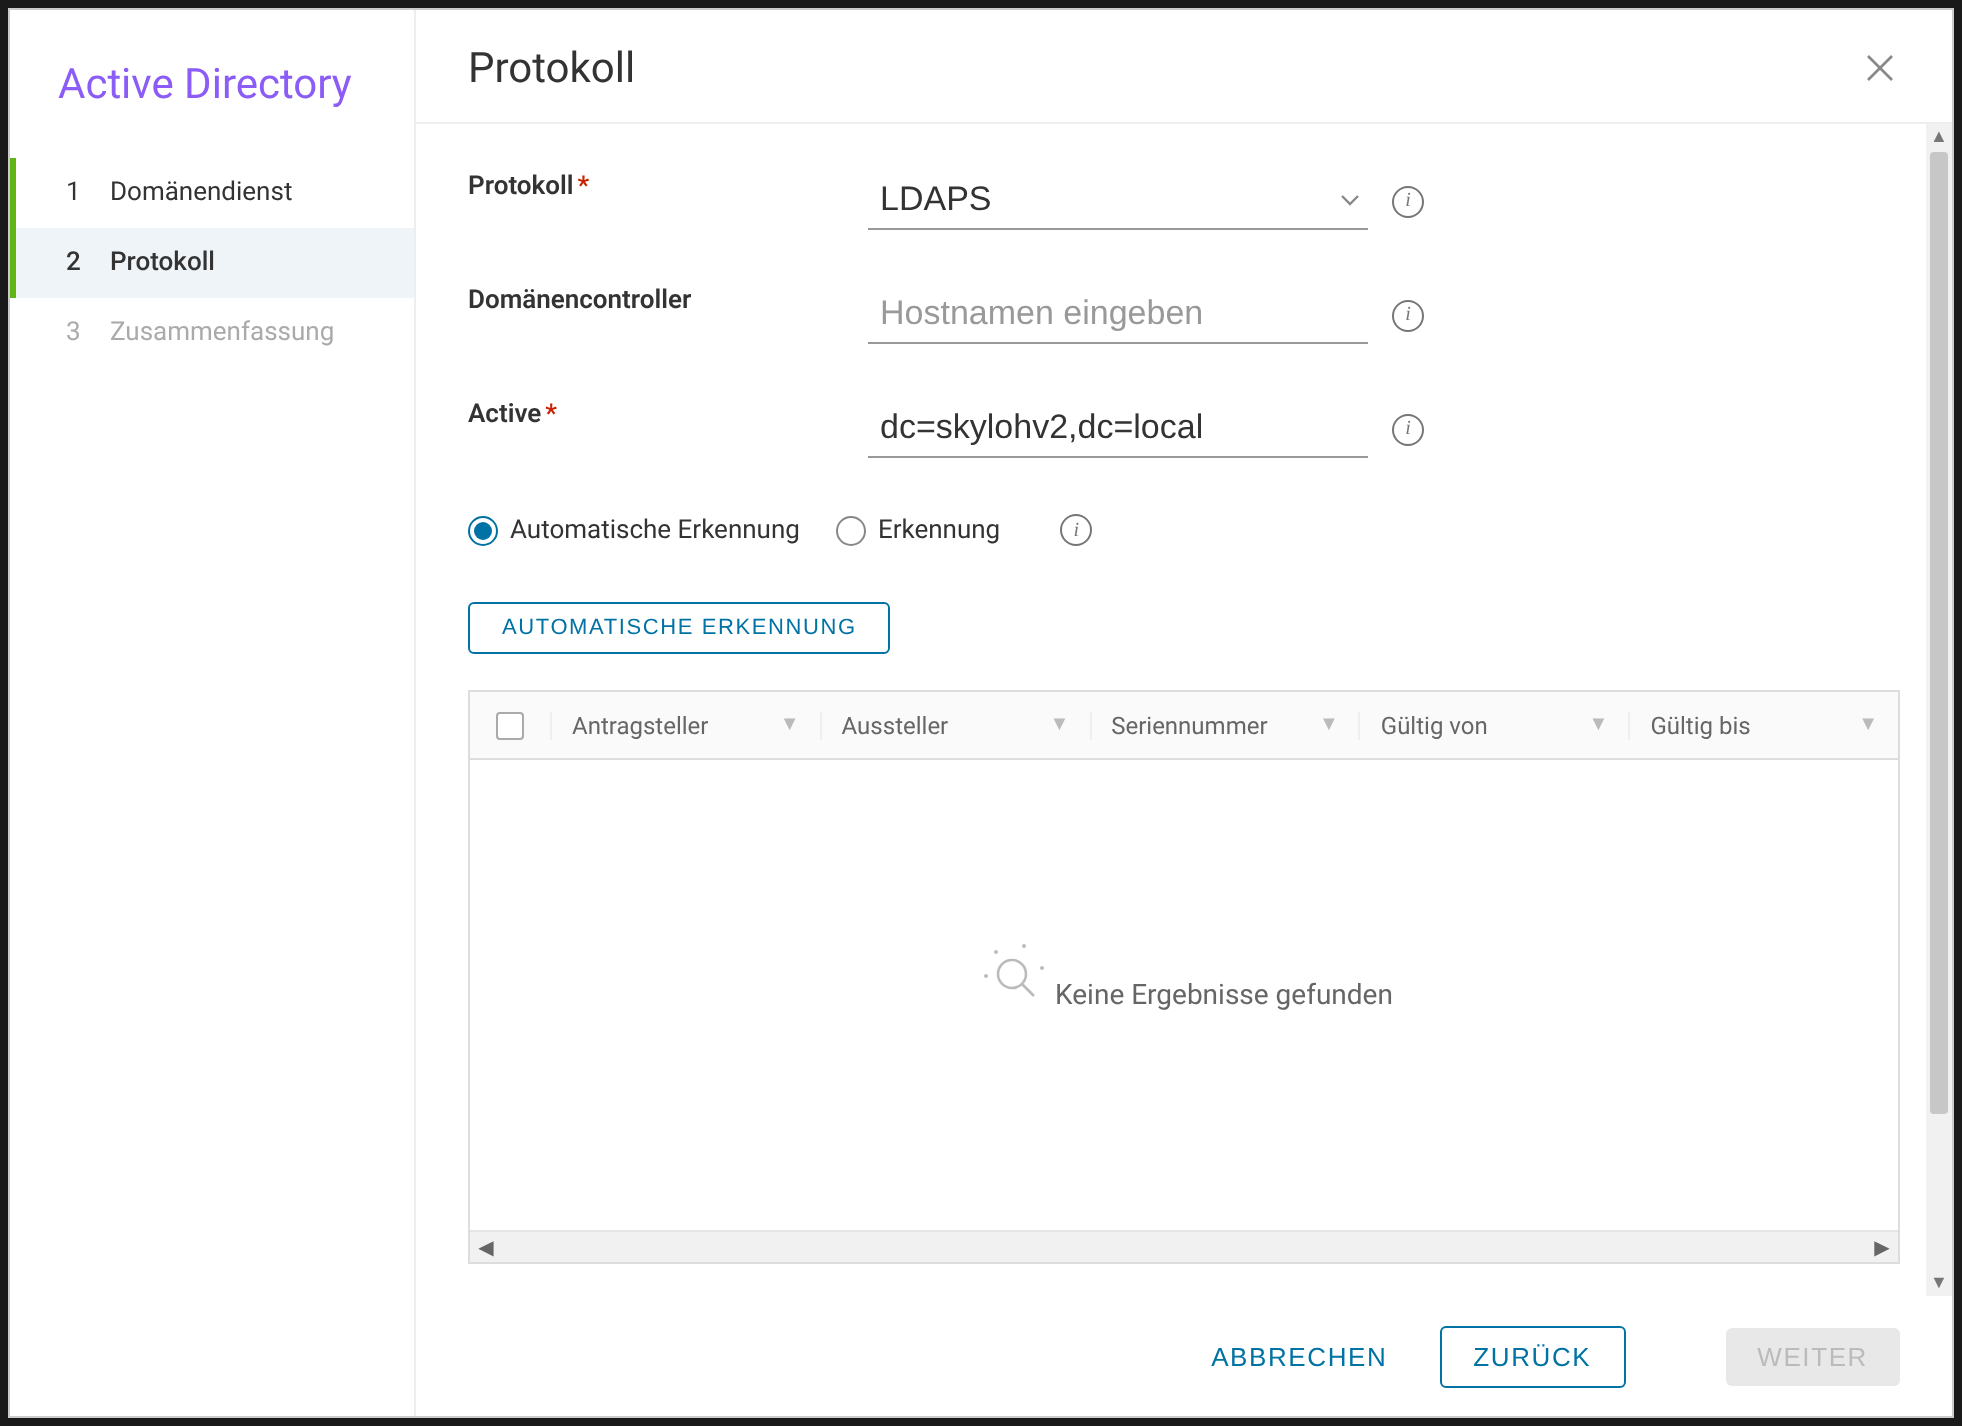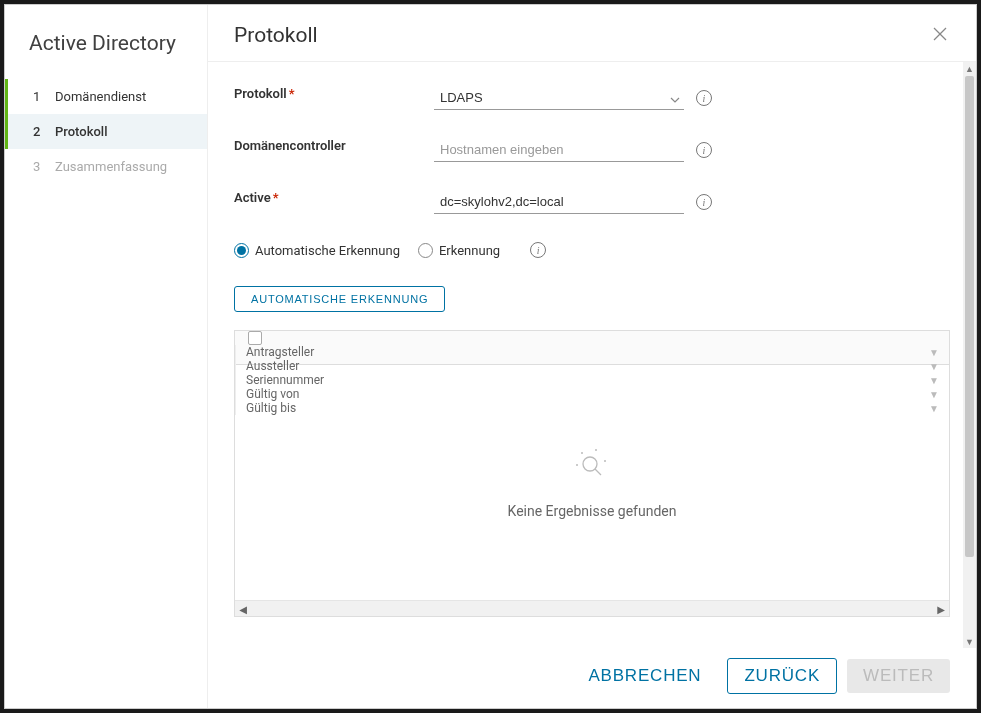--- a/index.html
+++ b/index.html
@@ -25,21 +25,21 @@
     }
     .sidebar {
       width: 203px;
       background: #fff;
       border-right: 1px solid #eee;
       padding-top: 18px;
     }
     .sidebar-title {
       font-size: 21px;
       font-weight: 400;
-      color: #404040;
+      color: #8b5cf6;
       padding: 8px 24px 24px 24px;
     }
     .step-list {
       list-style: none;
     }
     .step {
       display: flex;
       align-items: center;
       padding: 10px 12px 10px 28px;
       font-size: 13px;
@@ -117,21 +117,21 @@
       max-width: 280px;
     }
     .select-wrap, .input-wrap {
       position: relative;
       width: 250px;
     }
     .underline-input {
       width: 100%;
       border: none;
       border-bottom: 1px solid #999;
-      font-size: 13px;
+      font-size: 17px;
       padding: 4px 22px 4px 6px;
       background: transparent;
       color: #333;
     }
     .underline-input::placeholder { color: #999; }
     .select-chevron {
       position: absolute;
       right: 4px;
       top: 4px;
       color: #888;
@@ -195,24 +195,24 @@
       border-radius: 3px;
       cursor: pointer;
       text-transform: uppercase;
     }
     .cert-table-wrap {
       margin-top: 18px;
       border: 1px solid #ddd;
     }
     .cert-header {
       display: flex;
+      align-items: center;
       background: #fafafa;
       border-bottom: 1px solid #ddd;
       height: 34px;
-      flex-direction: column;
     }
     .cert-header .cb-cell {
       width: 40px;
       display: flex;
       align-items: center;
       justify-content: center;
     }
     .cert-header .col {
       flex: 1;
       display: flex;
@@ -230,21 +230,21 @@
     .checkbox-box {
       width: 14px;
       height: 14px;
       border: 1px solid #aaa;
       border-radius: 2px;
       background: #fff;
     }
     .cert-body {
       height: 235px;
       display: flex;
-      flex-direction: column;
+      flex-direction: row;
       align-items: center;
       justify-content: center;
       color: #888;
     }
     .empty-icon {
       margin-bottom: 18px;
       color: #bbb;
     }
     .empty-text {
       font-size: 14px;
@@ -270,21 +270,21 @@
     .h-scroll .left { left: 0; }
     .h-scroll .right { right: 0; }
     .footer {
       padding: 14px 26px;
       display: flex;
       justify-content: flex-end;
       gap: 10px;
       align-items: center;
     }
     .btn {
-      font-size: 17px;
+      font-size: 13px;
       letter-spacing: 0.8px;
       text-transform: uppercase;
       padding: 7px 16px;
       border-radius: 3px;
       cursor: pointer;
     }
     .btn-link {
       border: none;
       background: transparent;
       color: #0072a3;
@@ -292,20 +292,21 @@
     .btn-outline {
       border: 1px solid #0072a3;
       background: #fff;
       color: #0072a3;
     }
     .btn-disabled {
       border: none;
       background: #e8e8e8;
       color: #bbb;
       cursor: not-allowed;
+      margin-left: 40px;
     }
     .v-scroll {
       position: absolute;
       right: 0;
       top: 57px;
       bottom: 60px;
       width: 13px;
       background: #f1f1f1;
     }
     .v-scroll .thumb {

